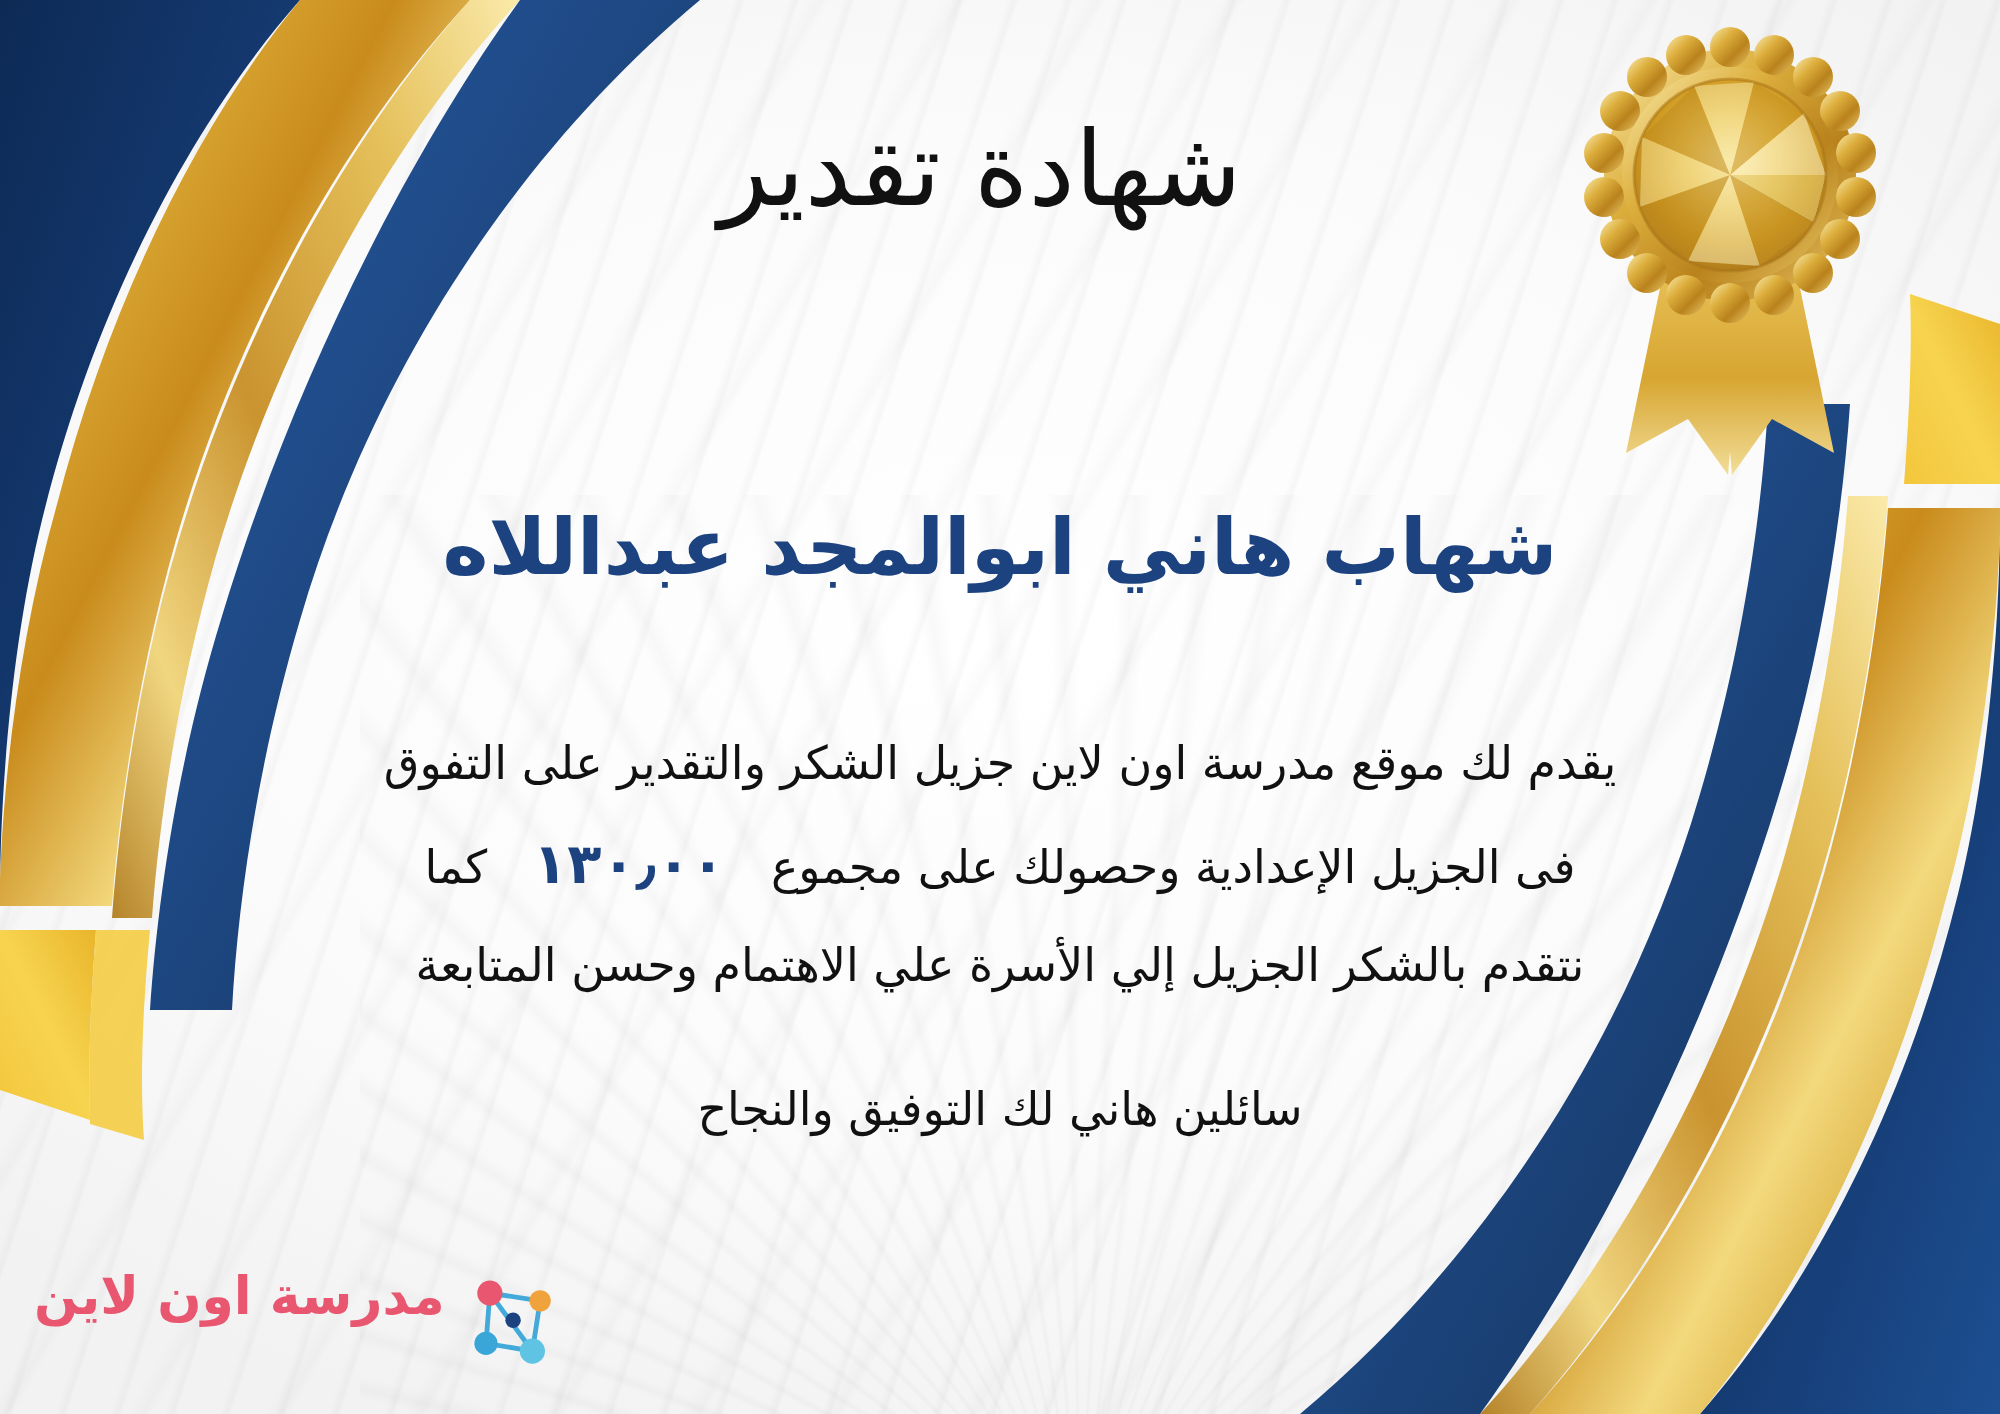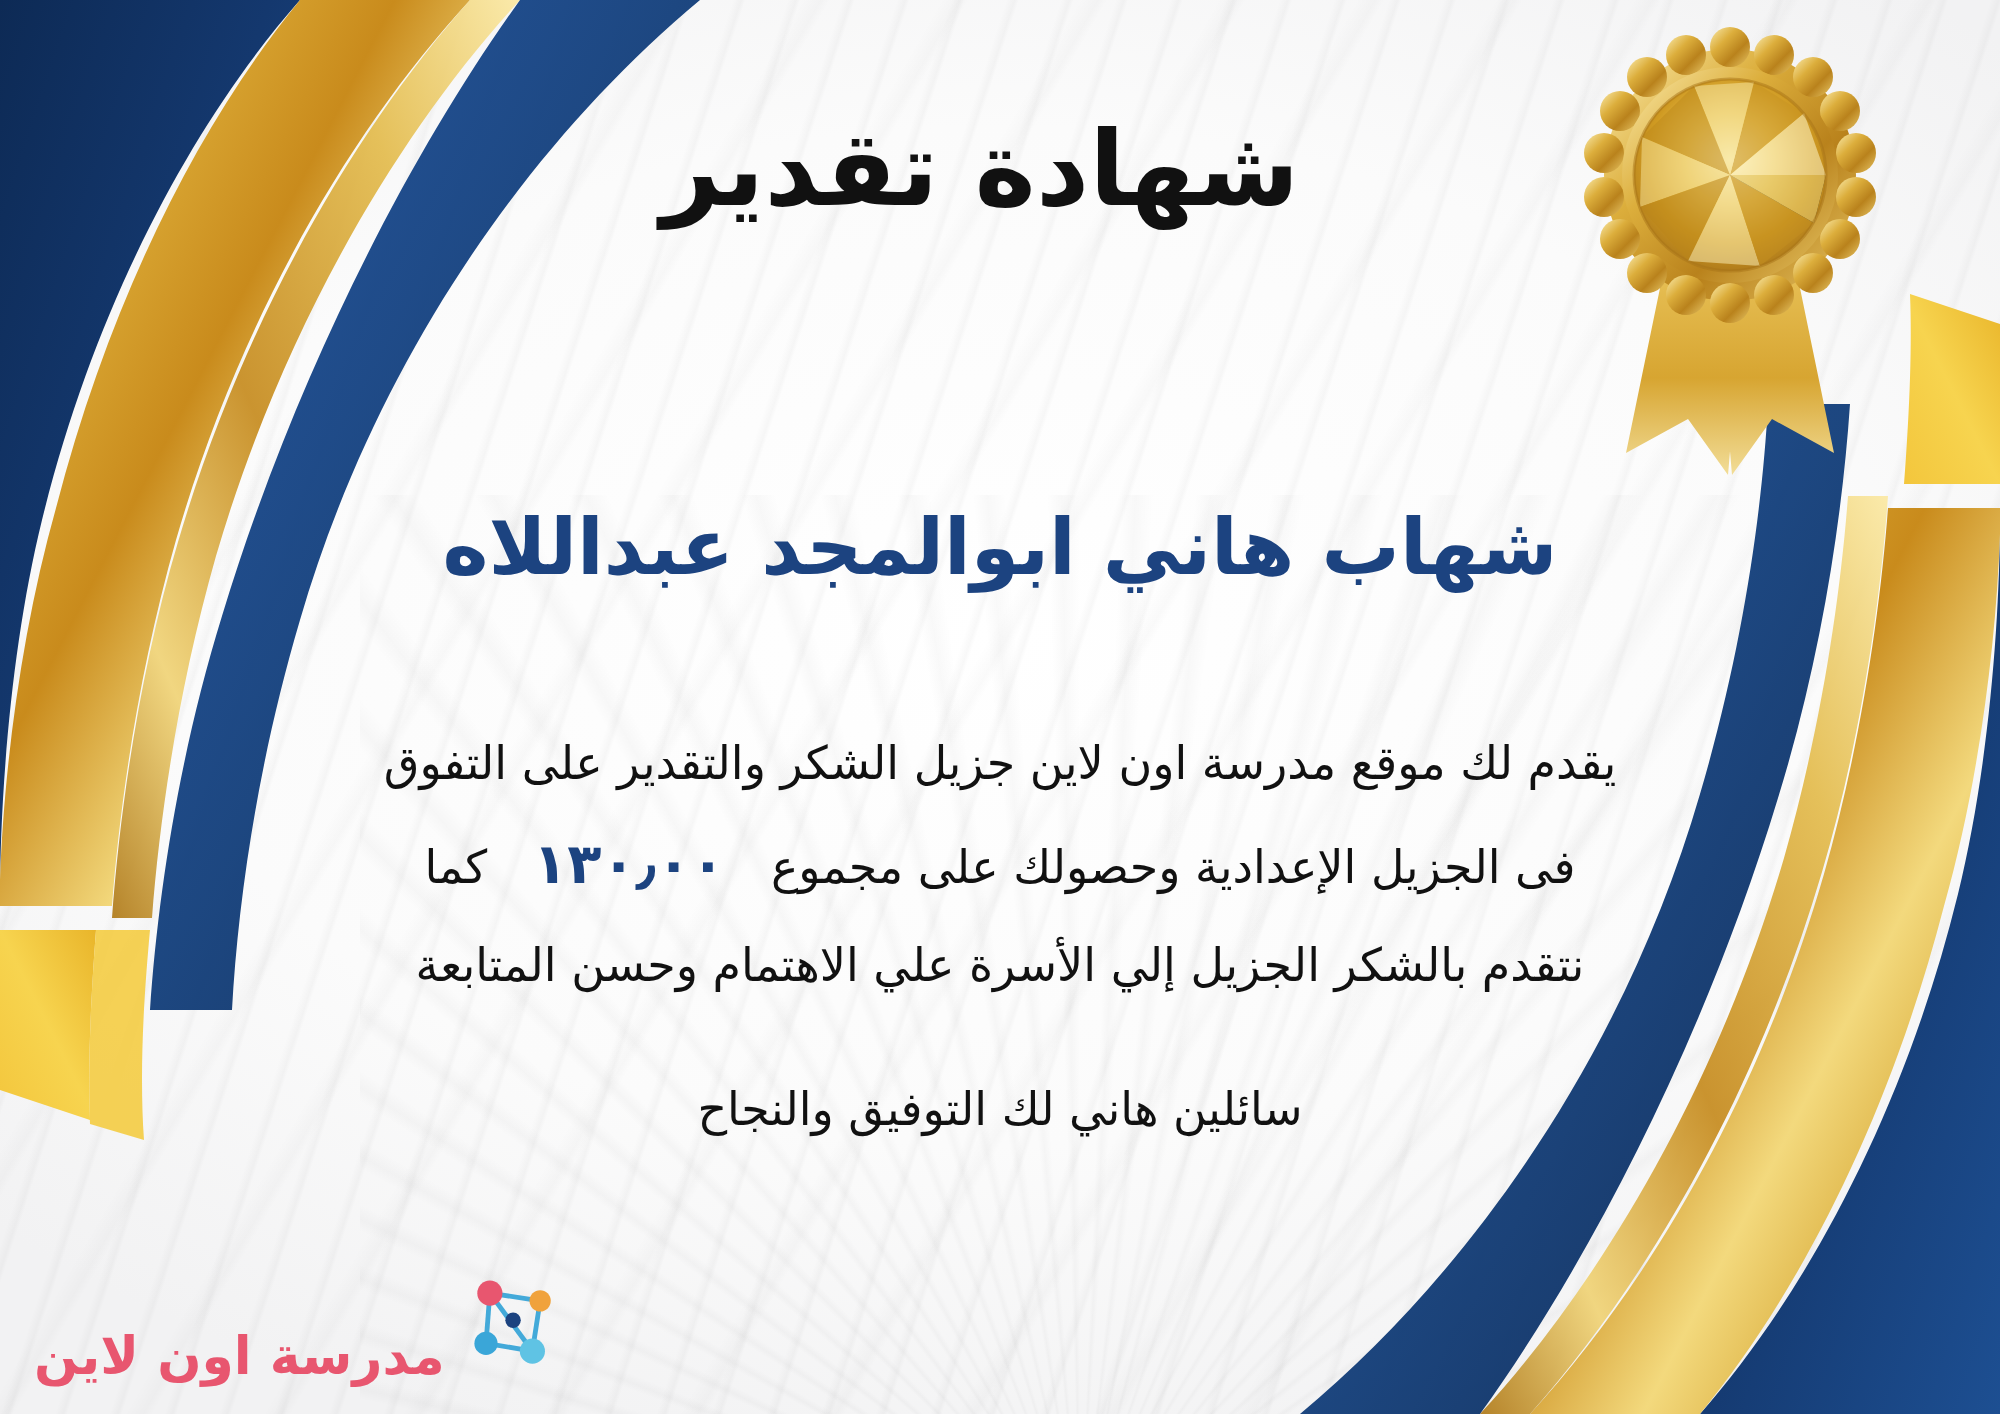--- a/index.html
+++ b/index.html
@@ -77,21 +77,21 @@
     z-index: 5;
   }
 
   .cert-title {
     position: absolute;
     top: 108px;
     left: 0;
     right: 0;
     text-align: center;
     font-size: 104px;
-    font-weight: 700;
+    font-weight: 400;
     color: #111111;
     letter-spacing: 0;
     direction: rtl;
     padding-right: 40px;
   }
 
   .recipient-name {
     position: absolute;
     top: 502px;
     left: 0;
@@ -145,21 +145,21 @@
     font-size: 46px;
   }
 
   
   .brand {
     position: absolute;
     left: 34px;
     bottom: 30px;
     display: flex;
     flex-direction: row-reverse;
-    align-items: flex-end;
+    align-items: flex-start;
     gap: 12px;
     direction: rtl;
   }
   .brand-text {
     display: flex;
     flex-direction: column;
     align-items: flex-start;
   }
   .brand-ar {
     font-size: 52px;

